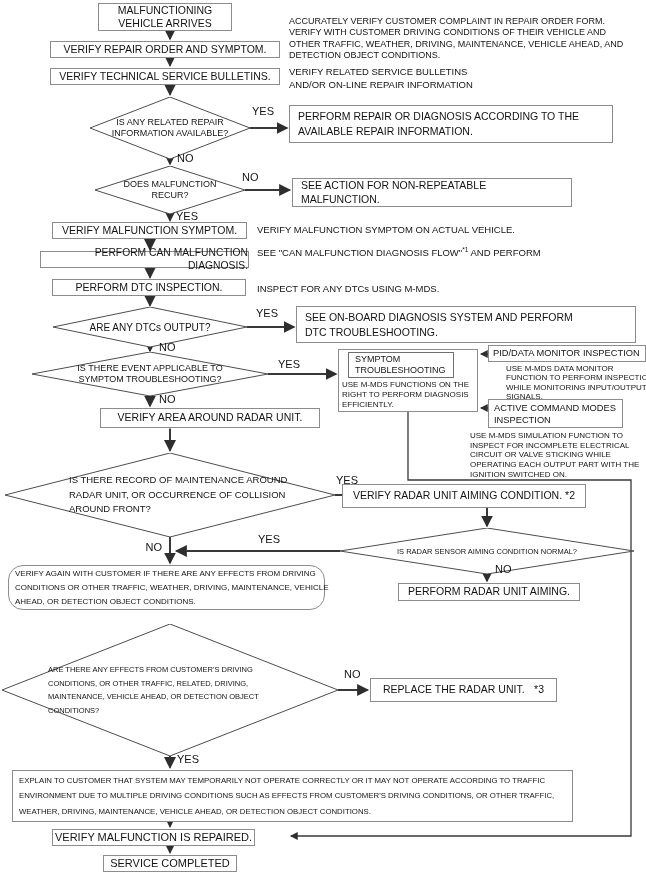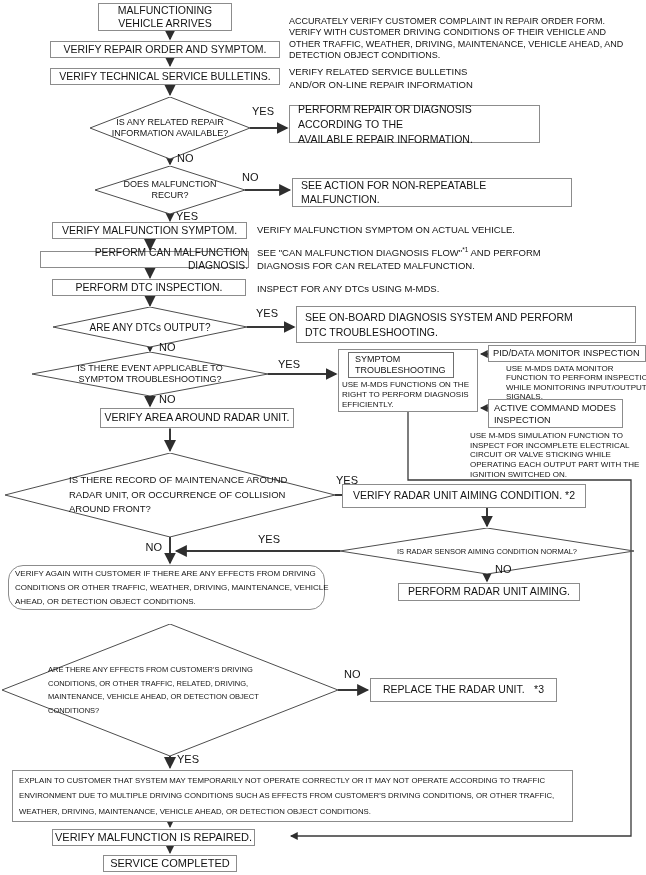--- a/index.html
+++ b/index.html
@@ -100,21 +100,21 @@
         <polygon points="50,0 100,50 50,100 0,50" fill="#fff" stroke="#4d4d4d" stroke-width="1" vector-effect="non-scaling-stroke"></polygon>
       </svg>
     <div class="dtext" style="font-size:9px;line-height:11px;">
       <div>IS ANY RELATED REPAIR</div>
       <div>INFORMATION AVAILABLE?</div>
     </div>
   </div>
   <div class="lbl" style="left:252px;top:105px;">YES</div>
   <div class="lbl" style="left:177px;top:152px;">NO</div>
 
-  <div class="box leftal" style="left:289px;top:105px;width:251px;height:38px;font-size:10.5px;line-height:15px;">
+  <div class="box leftal" style="left:289px;top:105px;width:324px;height:38px;font-size:10.5px;line-height:15px;">
     <div class="stack leftal pad">
       <div>PERFORM REPAIR OR DIAGNOSIS ACCORDING TO THE</div>
       <div>AVAILABLE REPAIR INFORMATION.</div>
     </div>
   </div>
 
   <div class="diamond" style="left:95px;top:166px;width:150px;height:48px;">
     <svg viewBox="0 0 100 100" preserveAspectRatio="none">
         <polygon points="50,0 100,50 50,100 0,50" fill="#fff" stroke="#4d4d4d" stroke-width="1" vector-effect="non-scaling-stroke"></polygon>
       </svg>
@@ -133,21 +133,20 @@
   <div class="box" style="left:52px;top:222px;width:195px;height:17px;">
     <span>VERIFY MALFUNCTION SYMPTOM.</span>
   </div>
   <div class="note" style="left:257px;top:224px;font-size:9.5px;">VERIFY MALFUNCTION SYMPTOM ON ACTUAL VEHICLE.</div>
 
   <div class="box" style="left:40px;top:251px;width:209px;height:17px;font-size:10.3px;">
     <span>PERFORM CAN MALFUNCTION DIAGNOSIS.</span>
   </div>
   <div class="note" style="left:257px;top:244px;font-size:9.5px;line-height:12.5px;">
     <div><span>SEE "CAN MALFUNCTION DIAGNOSIS FLOW"</span><sup>*1</sup> <span>AND PERFORM</span></div>
-    <div>DIAGNOSIS FOR CAN RELATED MALFUNCTION.</div>
   </div>
 
   <div class="box" style="left:52px;top:279px;width:194px;height:17px;">
     <span>PERFORM DTC INSPECTION.</span>
   </div>
   <div class="note" style="left:257px;top:283px;font-size:9.5px;">INSPECT FOR ANY DTCs USING M-MDS.</div>
 
   <div class="diamond" style="left:53px;top:307px;width:194px;height:40px;">
     <svg viewBox="0 0 100 100" preserveAspectRatio="none">
         <polygon points="50,0 100,50 50,100 0,50" fill="#fff" stroke="#4d4d4d" stroke-width="1" vector-effect="non-scaling-stroke"></polygon>
@@ -208,21 +207,21 @@
     </div>
   </div>
   <div class="note" style="left:470px;top:431px;font-size:8px;line-height:9.7px;">
     <div>USE M-MDS SIMULATION FUNCTION TO</div>
     <div>INSPECT FOR INCOMPLETE ELECTRICAL</div>
     <div>CIRCUIT OR VALVE STICKING WHILE</div>
     <div>OPERATING EACH OUTPUT PART WITH THE</div>
     <div>IGNITION SWITCHED ON.</div>
   </div>
 
-  <div class="box" style="left:100px;top:408px;width:194px;height:20px;">
+  <div class="box" style="left:100px;top:408px;width:220px;height:20px;">
     <span>VERIFY AREA AROUND RADAR UNIT.</span>
   </div>
 
   <div class="diamond" style="left:5px;top:453px;width:330px;height:84px;">
     <svg viewBox="0 0 100 100" preserveAspectRatio="none">
         <polygon points="50,0 100,50 50,100 0,50" fill="#fff" stroke="#4d4d4d" stroke-width="1" vector-effect="non-scaling-stroke"></polygon>
       </svg>
     <div class="dtext leftal" style="font-size:9.5px;line-height:14.5px;padding-left:64px;">
       <div>IS THERE RECORD OF MAINTENANCE AROUND</div>
       <div>RADAR UNIT, OR OCCURRENCE OF COLLISION</div>

